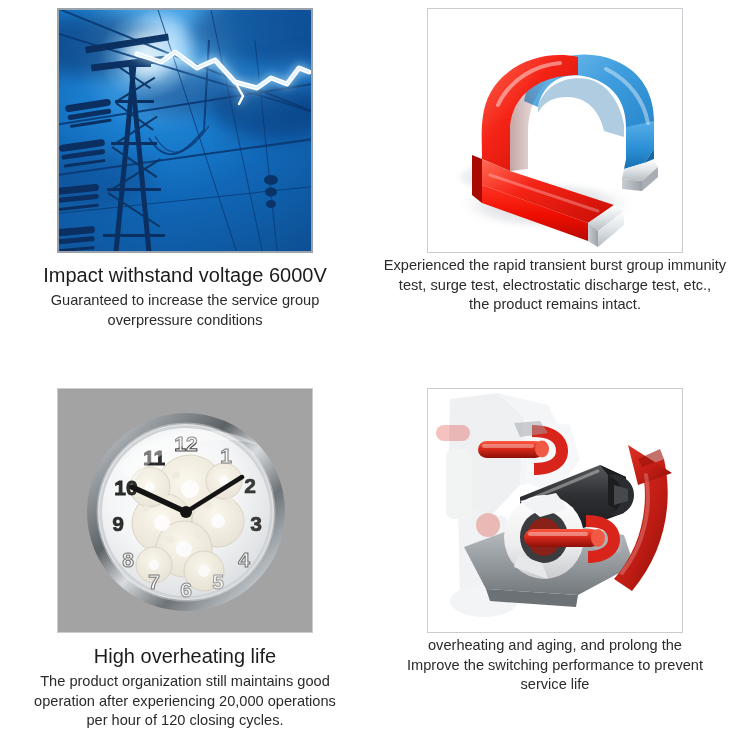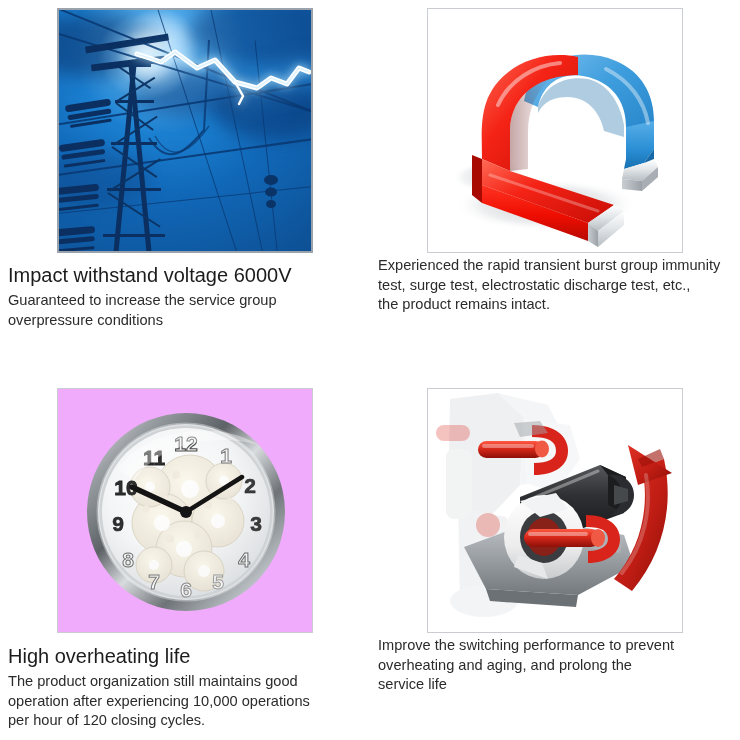--- a/index.html
+++ b/index.html
@@ -55,21 +55,21 @@
 
   .fig-inner {
     position: absolute;
     inset: 0;
     overflow: hidden;
   }
 
   
   .caption {
     width: 100%;
-    text-align: left;
+    text-align: center;
     padding: 0 8px;
     box-sizing: border-box;
   }
   .heading {
     font-size: 20px;
     line-height: 26px;
     font-weight: 400;
     color: #1c1c1c;
     margin-top: 9px;
     white-space: nowrap;
@@ -164,21 +164,21 @@
 
   .bolt {
     position: absolute;
     filter: drop-shadow(0 0 5px rgba(190,235,255,.95)) drop-shadow(0 0 12px rgba(120,200,255,.6));
   }
 
   
   .magnet-stage { position: absolute; inset: 0; background: #ffffff; }
 
   
-  .clock-stage { position: absolute; inset: 0; background: #f0abfc; }
+  .clock-stage { position: absolute; inset: 0; background: #a3a3a3; }
 
   
   .mech-stage { position: absolute; inset: 0; background: #ffffff; }
 </style>
 </head>
 <body>
 
 <div id="page">
   <div class="grid">
 
@@ -443,21 +443,21 @@
             <path d="M60,80 C86,40 160,30 200,56 C164,44 100,52 76,92 Z" fill="#ffffff" opacity="0.38"></path>
             <ellipse cx="128" cy="123" rx="88" ry="88" fill="none" stroke="rgba(255,255,255,0.35)" stroke-width="3"></ellipse>
           </svg>
         </div>
       </div>
 
       <div class="caption">
         <div class="heading">High overheating life</div>
         <div class="body-text">
           <div>The product organization still maintains good</div>
-          <div>operation after experiencing 10,000 operations</div>
+          <div>operation after experiencing 20,000 operations</div>
           <div>per hour of 120 closing cycles.</div>
         </div>
       </div>
     </div>
 
     <div class="panel panel-br">
       <div class="figure light-frame">
         <div class="fig-inner mech-stage">
           <svg width="256" height="245" viewBox="0 0 256 245">
             <defs>
@@ -542,21 +542,21 @@
               <path d="M200,56 L244,84 L210,96 Z" fill="url(#redArrow)"></path>
               <path d="M214,78 L236,70 L232,60 L210,70 Z" fill="#9c1009" opacity="0.6"></path>
               <path d="M194,184 C216,156 224,120 218,86" stroke="rgba(255,255,255,0.22)" stroke-width="4" fill="none" stroke-linecap="round"></path>
             </g>
           </svg>
         </div>
       </div>
 
       <div class="caption">
         <div class="body-text">
+          <div>overheating and aging, and prolong the</div>
           <div>Improve the switching performance to prevent</div>
-          <div>overheating and aging, and prolong the</div>
           <div>service life</div>
         </div>
       </div>
     </div>
 
   </div>
 </div>
 
 </body></html>

